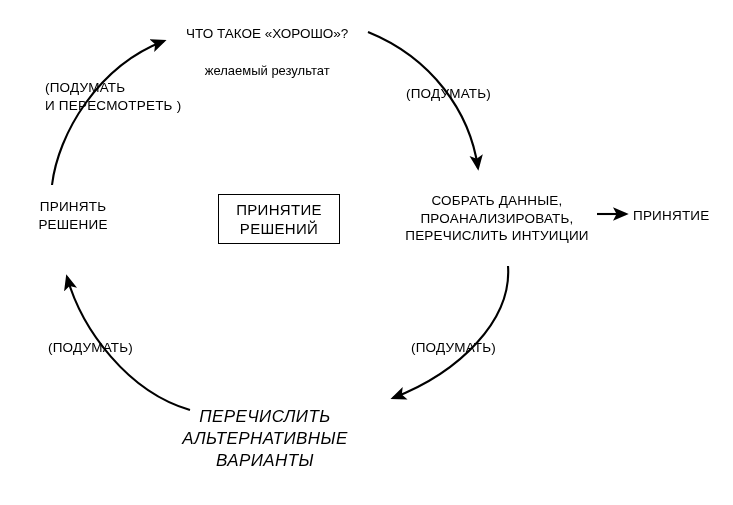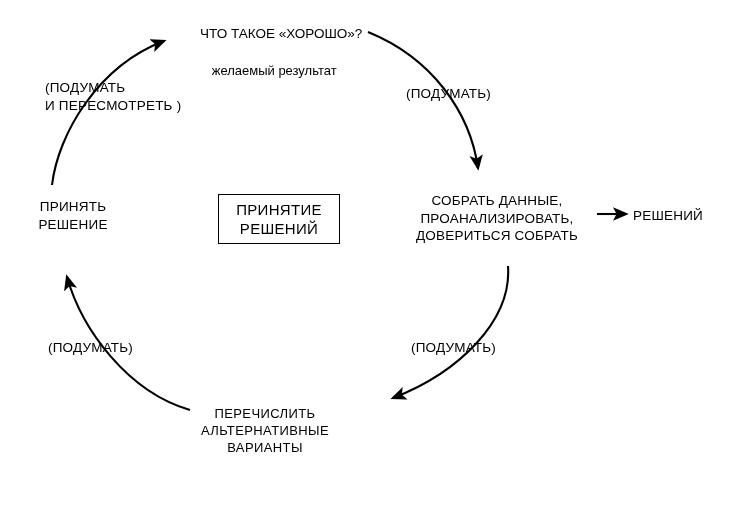--- a/index.html
+++ b/index.html
@@ -37,40 +37,41 @@
     position: absolute;
     font-size: 13.5px;
     letter-spacing: 0.2px;
   }
   
   #n-good {
     left: 186px;
     top: 4px;
     text-align: left;
   }
-  #n-good .line1 { font-size: 13.5px; margin-left: 14px; }
+  #n-good .line1 { font-size: 13.5px; }
   #n-good .line2, #n-good .line3 { font-size: 13px; text-align: center; }
 
   #n-gather {
     left: 402px;
     top: 192px;
     text-align: center;
     width: 190px;
   }
   #n-list {
     left: 168px;
     top: 385px;
     text-align: left;
     width: 300px;
   }
   #n-list .head {
     text-align: center;
     width: 194px;
-    font-size: 13px;
+    font-size: 17px;
     letter-spacing: 0.4px;
+    font-style: italic;
   }
   #n-list .bullets {
     margin-top: 9px;
     font-size: 12.5px;
     line-height: 1.5;
     padding-left: 8px;
   }
   #n-decide {
     left: 18px;
     top: 198px;
@@ -129,35 +130,35 @@
     <path d="M 597 214 L 626 214" fill="none" stroke="#000" stroke-width="2.1" marker-end="url(#ah)"></path>
   </svg>
 
   <div class="node" id="n-good">
     <div class="line1">ЧТО ТАКОЕ «ХОРОШО»?</div>
     <div class="line2">желаемый результат</div>
   </div>
 
   <div class="node caps" id="n-gather">СОБРАТЬ ДАННЫЕ,
 ПРОАНАЛИЗИРОВАТЬ,
-ДОВЕРИТЬСЯ СОБРАТЬ</div>
+ПЕРЕЧИСЛИТЬ ИНТУИЦИИ</div>
 
   <div class="node" id="n-list">
     <div class="head">ПЕРЕЧИСЛИТЬ
 АЛЬТЕРНАТИВНЫЕ  ВАРИАНТЫ</div>
     <div class="bullets">
       
       
     </div>
   </div>
 
   <div class="node caps" id="n-decide">ПРИНЯТЬ
 РЕШЕНИЕ</div>
 
-  <div class="node caps" id="n-think-right">РЕШЕНИЙ</div>
+  <div class="node caps" id="n-think-right">ПРИНЯТИЕ</div>
 
   <div id="n-center-box">ПРИНЯТИЕ
 РЕШЕНИЙ</div>
 
   <div class="think" id="t-top-right">(ПОДУМАТЬ)</div>
   <div class="think" id="t-bottom-right">(ПОДУМАТЬ)</div>
   <div class="think" id="t-bottom-left">(ПОДУМАТЬ)</div>
   <div class="think" id="t-top-left">(ПОДУМАТЬ
 И ПЕРЕСМОТРЕТЬ )</div>
 

